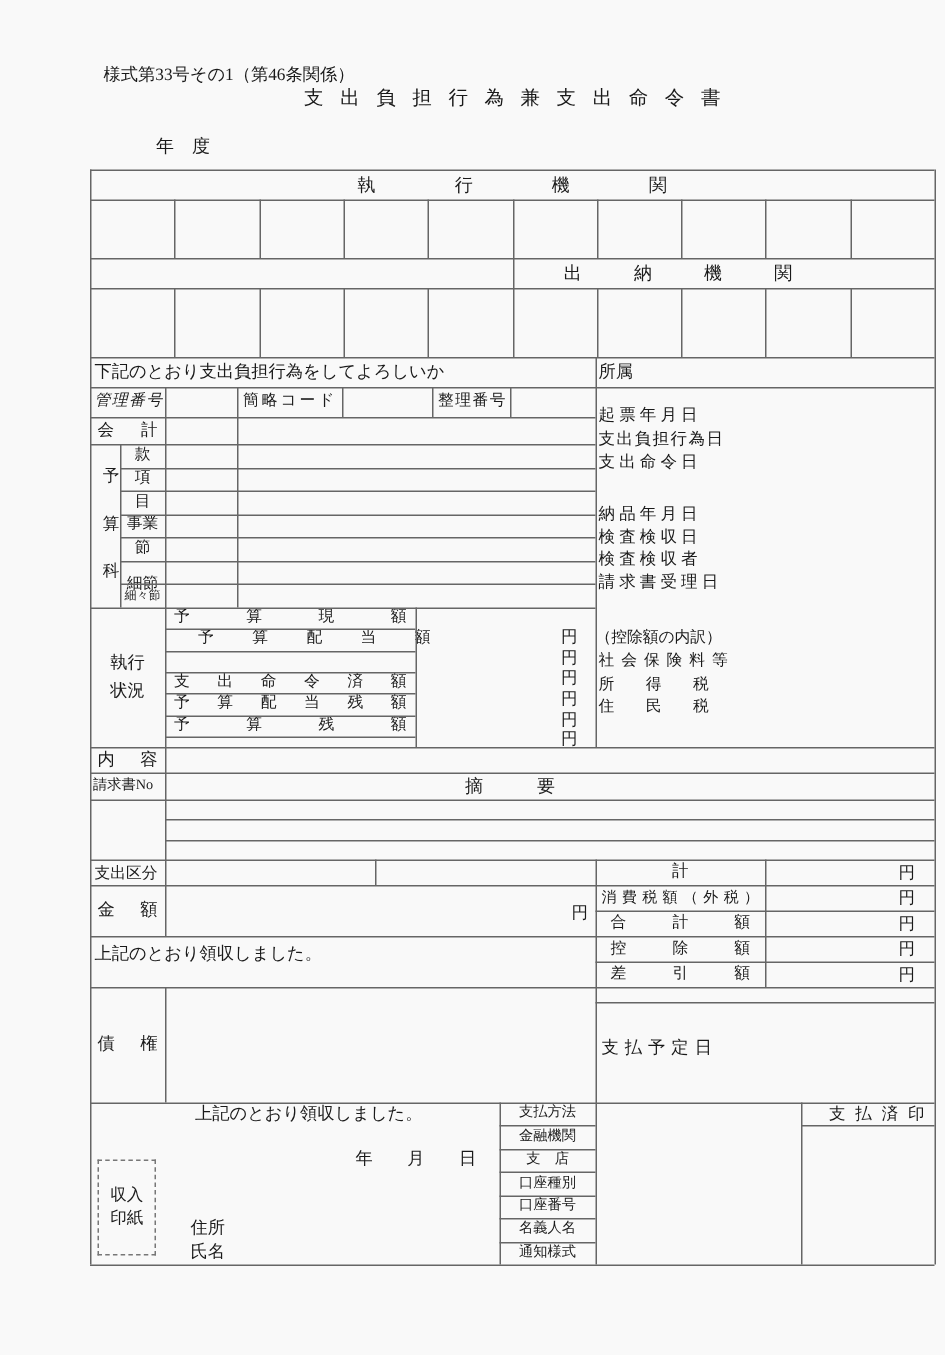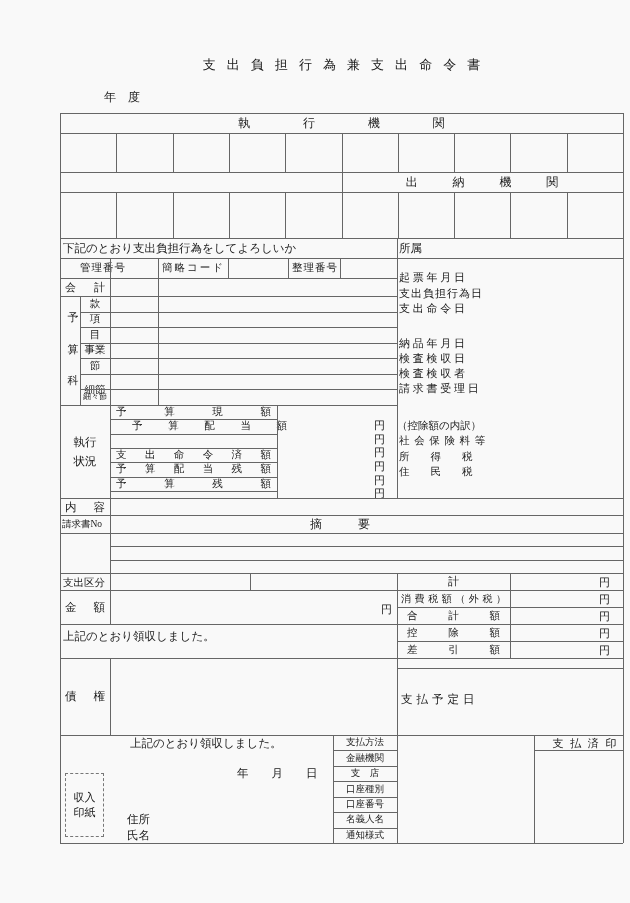--- a/index.html
+++ b/index.html
@@ -14,30 +14,31 @@
   .gl{position:absolute;background:#666;}
   .flexc{position:absolute;display:flex;align-items:center;justify-content:center;text-align:center;}
   .vwrap{position:absolute;writing-mode:vertical-rl;text-align:justify;text-align-last:justify;overflow:hidden;}
   .stamp{position:absolute;border:1px dashed #777;display:flex;align-items:center;justify-content:center;text-align:center;background:transparent;}
 </style>
 </head>
 <body>
 
 <div id="sheet">
 
+  <span class="txt" style="left:69px;top:44px;font-size:11.5px;">様式第33号その1（第46条関係）</span>
   <span class="txt" style="left:60px;top:57px;width:563px;text-align:center;font-size:13px;letter-spacing:.85em;text-indent:.85em;">支出負担行為兼支出命令書</span>
   <span class="txt" style="left:104px;top:90px;font-size:12px;letter-spacing:1em;">年度</span>
 
   <span class="txt" style="left:60px;top:116px;width:563px;text-align:center;font-size:12px;letter-spacing:4.4em;text-indent:4.4em;">執行機関</span>
-  <span class="txt" style="left:341px;top:175px;width:282px;text-align:center;font-size:12px;letter-spacing:2.9em;text-indent:2.9em;">出納機関</span>
+  <span class="txt" style="left:341px;top:175px;width:282px;font-size:12px;letter-spacing:2.9em;text-indent:2.9em;">出納機関</span>
 
   <span class="txt" style="left:63px;top:242px;font-size:11.5px;">下記のとおり支出負担行為をしてよろしいか</span>
   <span class="txt" style="left:399px;top:242px;font-size:11.5px;">所属</span>
 
-  <span class="txt" style="left:80px;top:262px;font-size:10.5px;letter-spacing:1px;">管理番号</span>
+  <span class="txt" style="left:63px;top:262px;font-size:10.5px;letter-spacing:1px;font-style:italic;">管理番号</span>
   <span class="txt" style="left:162px;top:262px;font-size:10.5px;letter-spacing:2px;text-align:center;">簡略コード</span>
   <span class="txt" style="left:292px;top:262px;font-size:10.5px;letter-spacing:1px;">整理番号</span>
 
   <div class="jcell" style="left:60px;top:279px;width:50px;height:16px;padding:0 5px;font-size:11px;line-height:16px;box-sizing:border-box;">会 計</div>
   <div class="vwrap" style="left:60px;top:296px;width:20px;height:109px;padding:7px 0;font-size:11px;box-sizing:border-box;">予 算 科 目</div>
   <div class="ctr" style="left:80px;top:296px;width:30px;height:15px;font-size:10.5px;line-height:15px;">款</div>
   <div class="ctr" style="left:80px;top:311px;width:30px;height:15px;font-size:10.5px;line-height:15px;">項</div>
   <div class="ctr" style="left:80px;top:327px;width:30px;height:15px;font-size:10.5px;line-height:15px;">目</div>
   <div class="ctr" style="left:80px;top:342px;width:30px;height:15px;font-size:10.5px;line-height:15px;">事業</div>
   <div class="ctr" style="left:80px;top:358px;width:30px;height:15px;font-size:10.5px;line-height:15px;">節</div>

